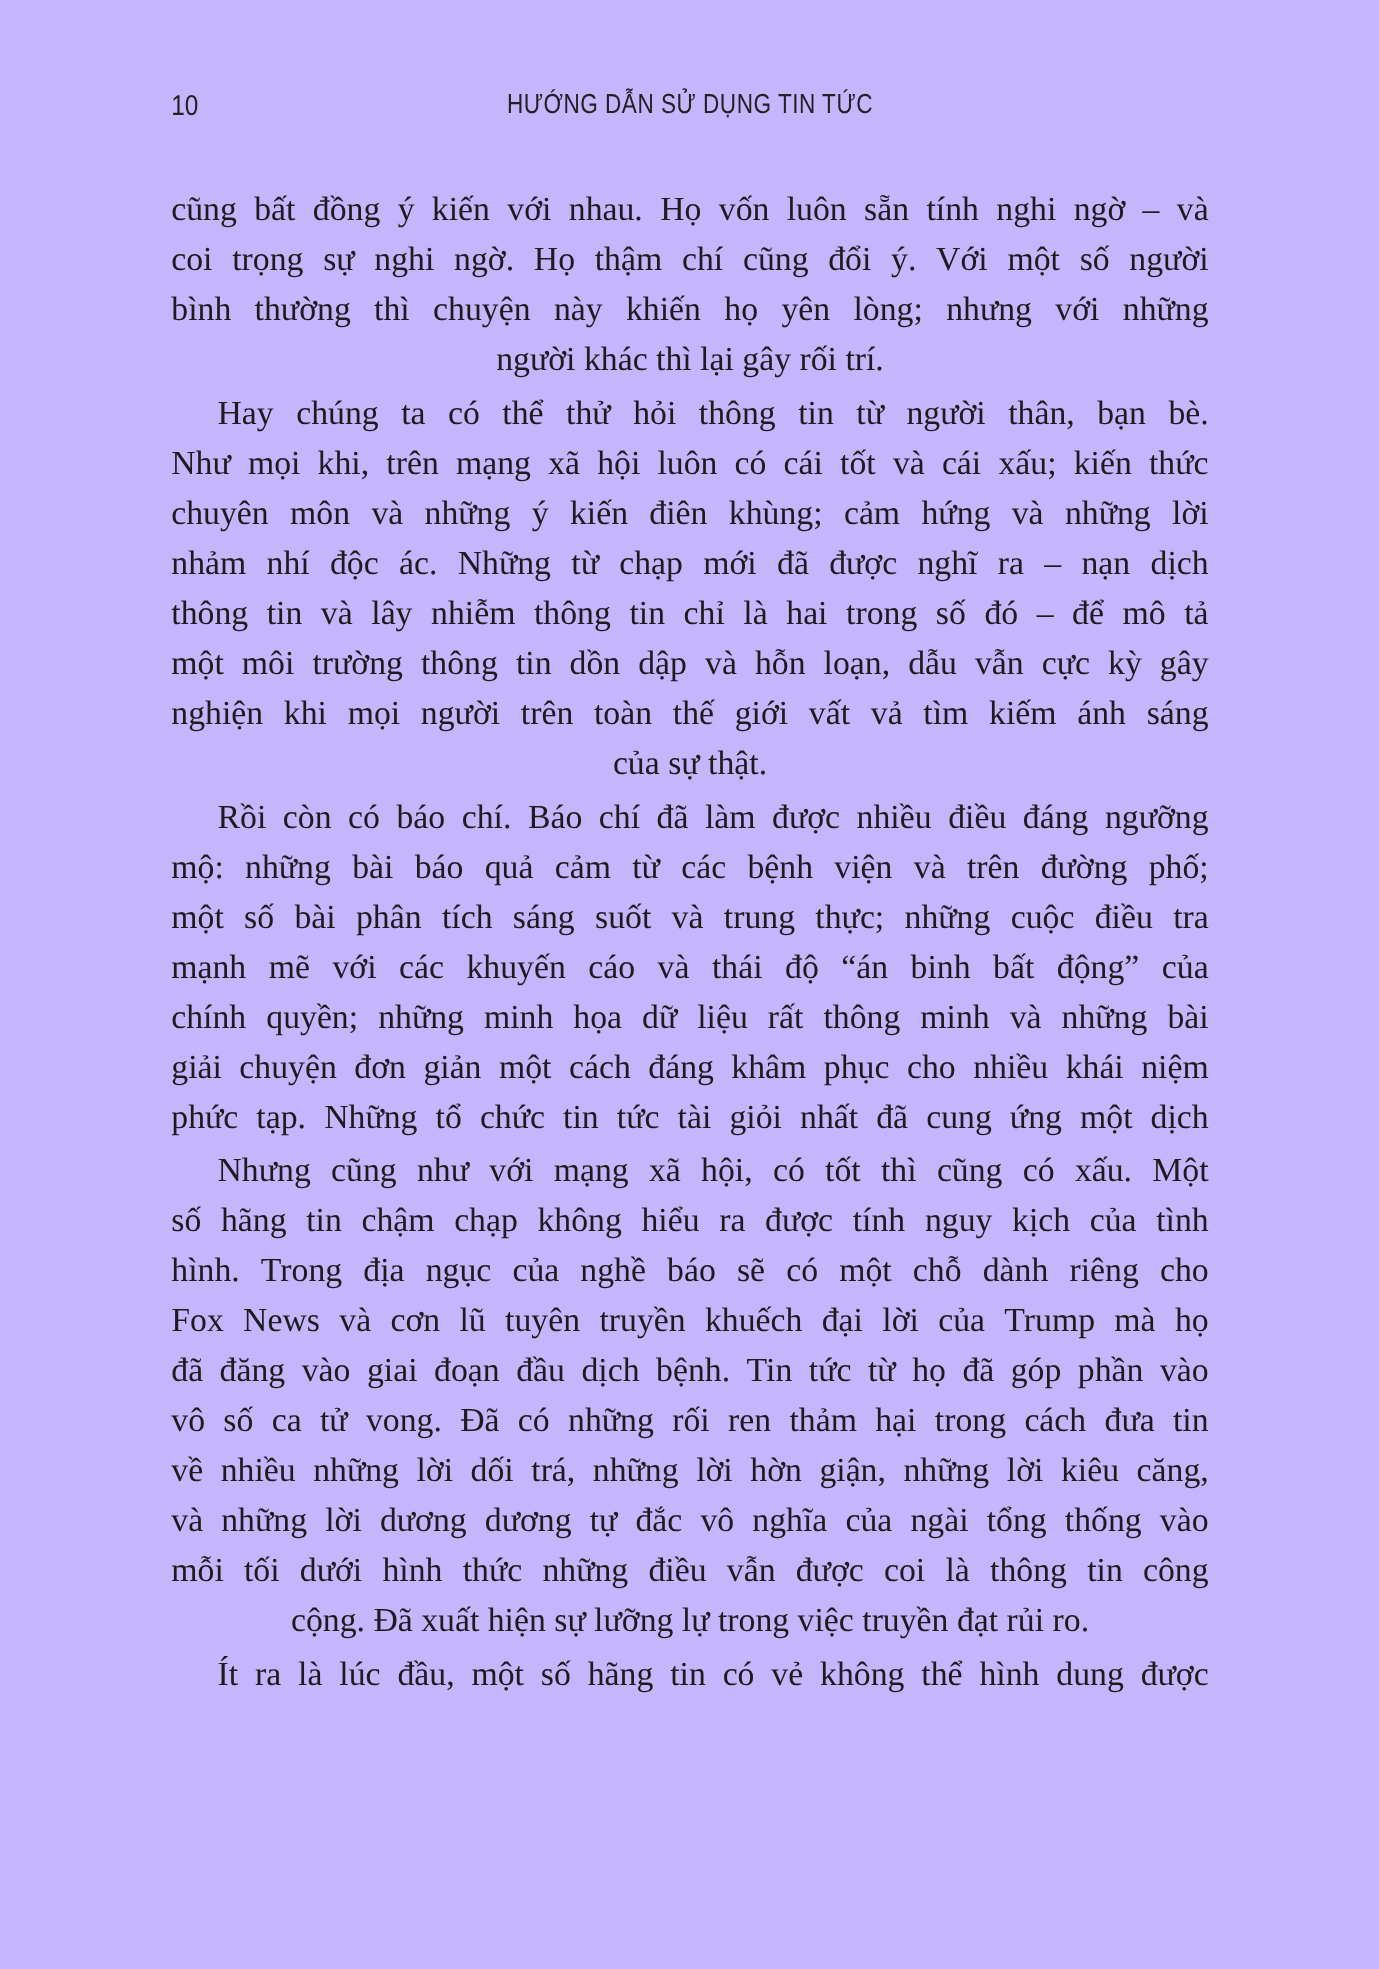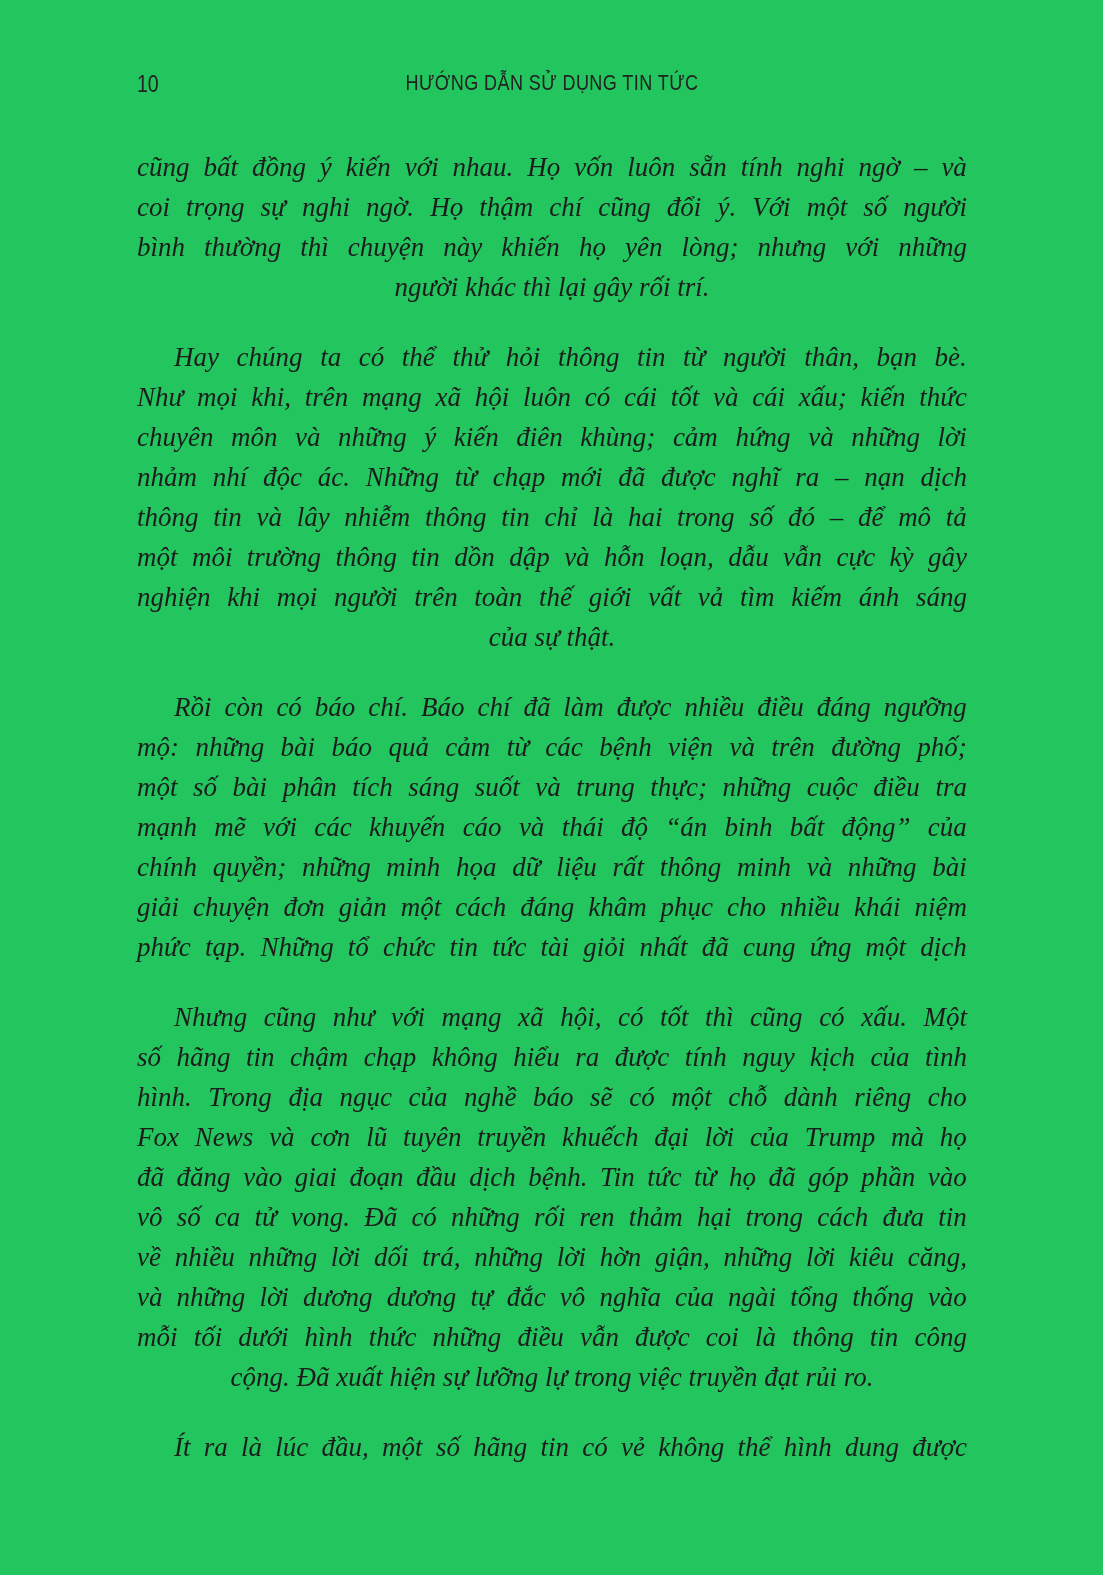--- a/index.html
+++ b/index.html
@@ -10,21 +10,21 @@
   body {
     width: 1103px;
     height: 1575px;
     font-family: "Liberation Serif", "DejaVu Serif", serif;
     color: #1c1c1c;
   }
   .page {
     position: relative;
     width: 1103px;
     height: 1575px;
-    background: #22c55e;
+    background: #c4b5fd;
     overflow: hidden;
   }
   .page-header {
     position: absolute;
     top: 70px;
     left: 137px;
     right: 136px;
     height: 28px;
   }
   .page-number {
@@ -52,22 +52,22 @@
     white-space: nowrap;
   }
   .page-body {
     position: absolute;
     left: 137px;
     top: 147px;
     width: 830px;
     font-size: 27px;
     line-height: 40px;
   }
-  .paragraph { margin: 0; font-style: italic; }
-  .paragraph + .paragraph { margin-top: 30px; }
+  .paragraph { margin: 0; }
+  .paragraph + .paragraph { margin-top: 3px; }
   .line {
     display: flex;
     justify-content: space-between;
     height: 40px;
     white-space: nowrap;
   }
   .line.indent { padding-left: 37px; }
   .line.final {
     display: block;
     text-align: center;

